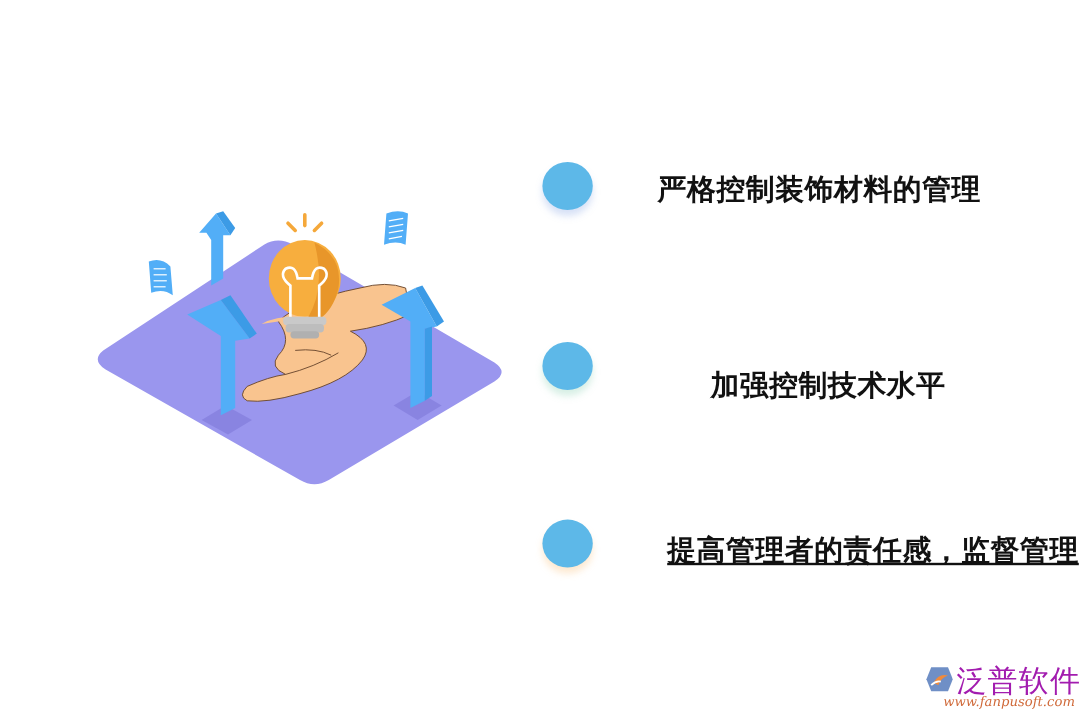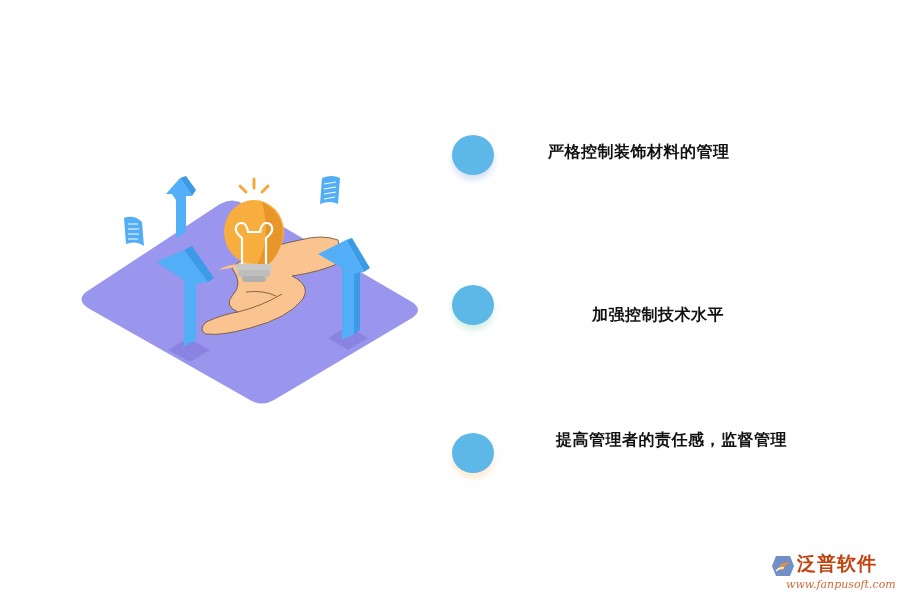--- a/index.html
+++ b/index.html
@@ -26,53 +26,52 @@
     width: 42px;
     height: 40px;
     border-radius: 50%;
     background: #5db8e8;
   }
   .bullet.b1 { left: 452px; top: 135px; box-shadow: 0 5px 6px rgba(140,170,230,0.35); }
   .bullet.b2 { left: 452px; top: 285px; box-shadow: 0 5px 6px rgba(140,210,180,0.35); }
   .bullet.b3 { left: 452px; top: 433px; box-shadow: 0 5px 6px rgba(250,200,140,0.40); }
   .item-text {
     position: absolute;
-    font-size: 16px;
+    font-size: 24px;
     font-weight: bold;
     color: #111111;
     white-space: nowrap;
     letter-spacing: 0.5px;
   }
   .t1 { left: 548px; top: 142px; }
   .t2 { left: 592px; top: 305px; }
-  .t3 { left: 556px; top: 430px; }
+  .t3 { left: 556px; top: 443px; text-decoration: underline; }
 
   .logo {
     position: absolute;
     left: 770px;
     top: 551px;
     width: 125px;
     height: 42px;
   }
   .logo-mark {
     position: absolute;
     left: 0;
     top: 4px;
     width: 24px;
     height: 22px;
   }
   .logo-name {
     position: absolute;
     left: 27px;
     top: 0px;
-    font-size: 19px;
-    color: #c2410c;
+    font-size: 25px;
+    color: #a21caf;
     letter-spacing: 1px;
     white-space: nowrap;
-    font-weight: bold;
   }
   .logo-url {
     position: absolute;
     left: 16px;
     top: 27px;
     font-family: "DejaVu Serif", serif;
     font-size: 11px;
     color: #d06a3a;
     white-space: nowrap;
     font-style: italic;

